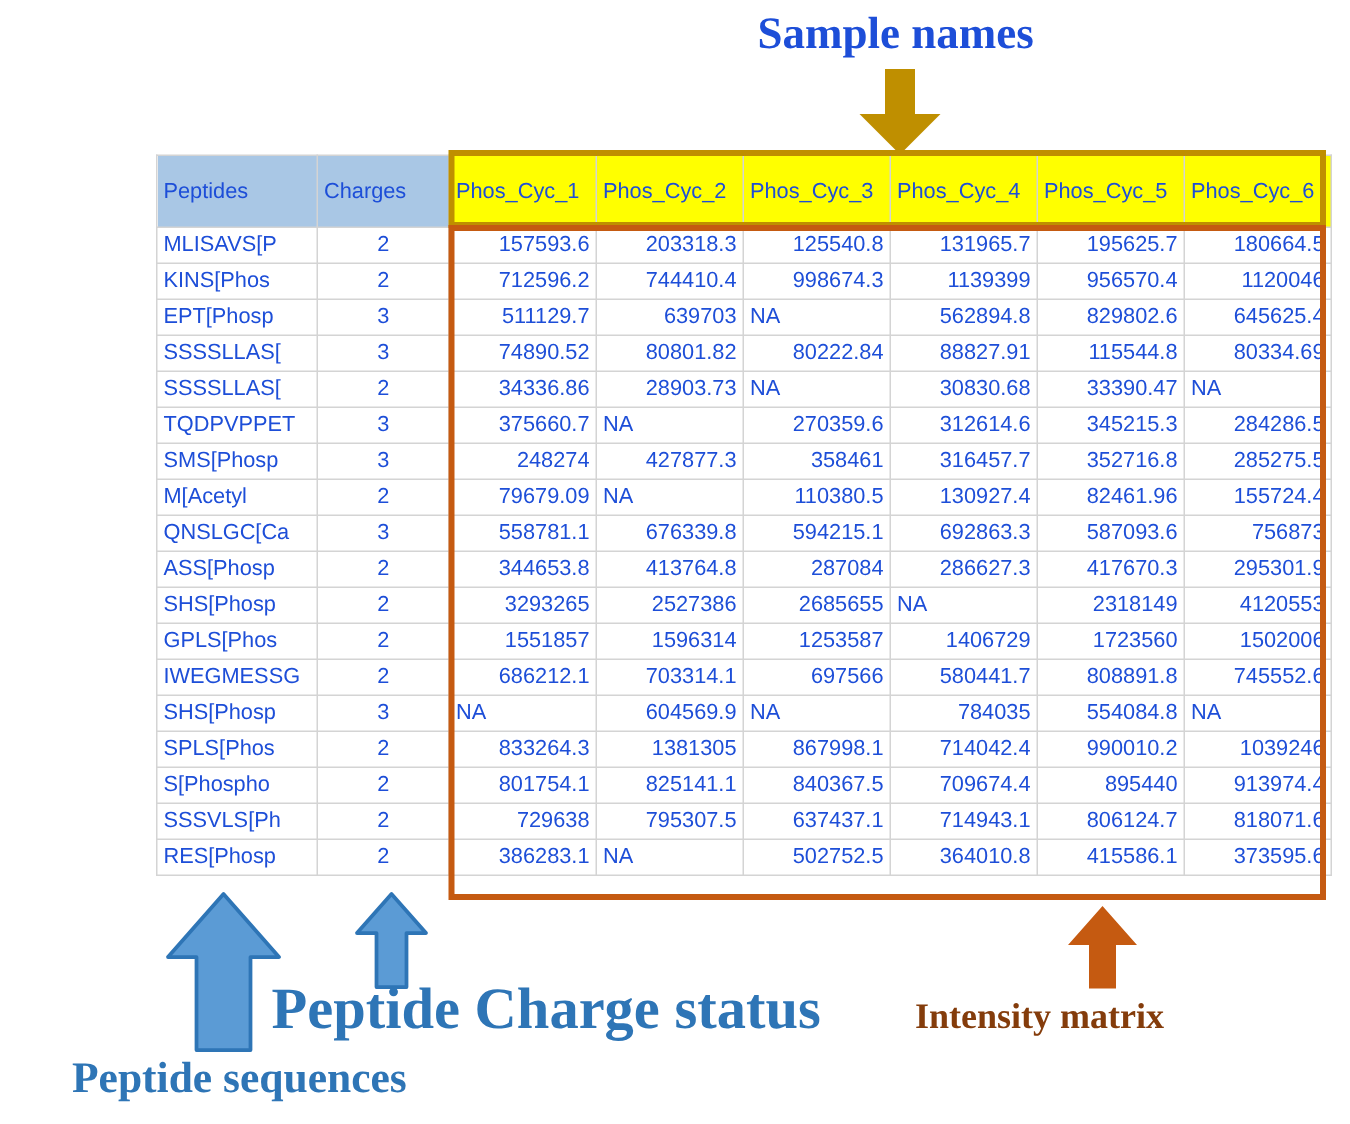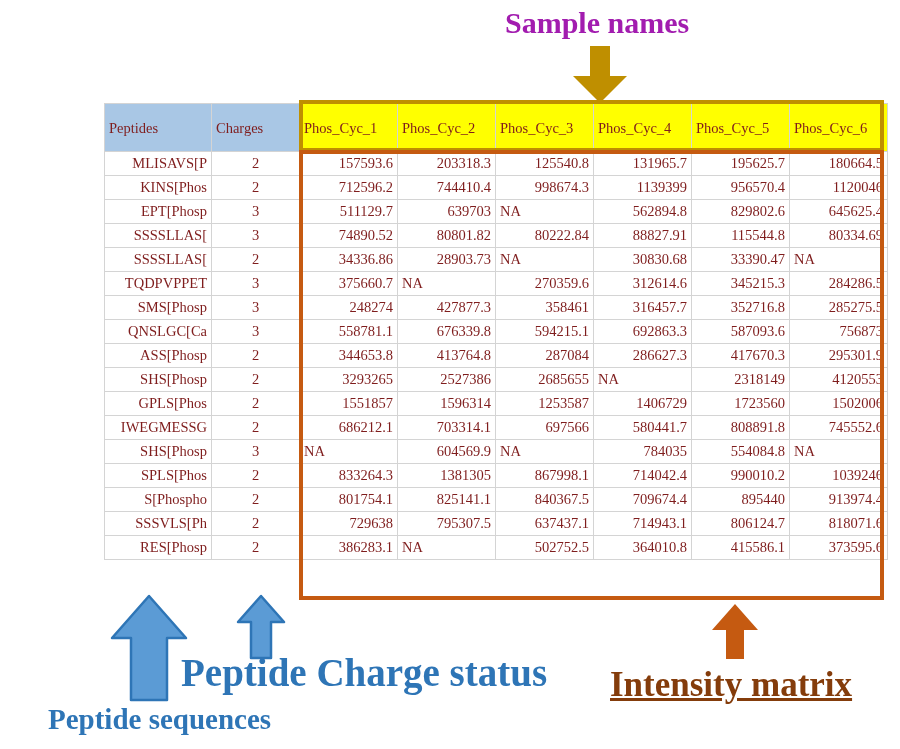--- a/index.html
+++ b/index.html
@@ -19,28 +19,27 @@
   .anno-label {
     position: absolute;
     font-family: "Liberation Serif", serif;
     font-weight: bold;
     white-space: nowrap;
   }
   #label-sample-names {
     left: 505px;
     top: 6px;
     font-size: 30px;
-    color: #a21caf;
+    color: #1d4ed8;
   }
   #label-intensity-matrix {
     left: 610px;
     top: 665px;
-    font-size: 35px;
+    font-size: 24px;
     color: #843c0b;
-    text-decoration: underline;
   }
   #label-peptide-charge {
     left: 181px;
     top: 650px;
     font-size: 39px;
     color: #2e75b6;
   }
   #label-peptide-sequences {
     left: 8px;
     top: 703px;
@@ -54,23 +53,23 @@
     position: absolute;
   }
 
   
   #spreadsheet {
     position: absolute;
     left: 104px;
     top: 103px;
     width: 677px;
     border-collapse: collapse;
-    font-family: Liberation Serif, serif;
+    font-family: Liberation Sans, sans-serif;
     font-size: 14.5px;
-    color: #7f1d1d;
+    color: #1d4ed8;
     table-layout: fixed;
     background: #ffffff;
   }
   #spreadsheet td, #spreadsheet th {
     border: 1px solid #d4d4d4;
     padding: 0 4px;
     height: 23px;
     line-height: 23px;
     overflow: hidden;
     white-space: nowrap;
@@ -82,21 +81,21 @@
     text-align: left;
     height: 47px;
     line-height: 20px;
     white-space: normal;
     word-break: break-all;
   }
   #spreadsheet thead th.sample-head {
     background: #ffff00;
     border-color: #d4d4d4;
   }
-  td.peptide-cell { text-align: right; }
+  td.peptide-cell { text-align: left; }
   td.charge-cell  { text-align: center; }
   td.num-cell     { text-align: right; }
   td.num-cell.na  { text-align: left; }
 
   col.c-peptide { width: 107px; }
   col.c-charge  { width: 88px; }
   col.c-sample  { width: 98px; }
 
   
   #outline-sample-names {
@@ -235,20 +234,30 @@
         <td class="peptide-cell">SMS[Phosp</td>
         <td class="charge-cell">3</td>
         <td class="num-cell">248274</td>
         <td class="num-cell">427877.3</td>
         <td class="num-cell">358461</td>
         <td class="num-cell">316457.7</td>
         <td class="num-cell">352716.8</td>
         <td class="num-cell">285275.5</td>
       </tr>
       <tr>
+        <td class="peptide-cell">M[Acetyl</td>
+        <td class="charge-cell">2</td>
+        <td class="num-cell">79679.09</td>
+        <td class="num-cell na">NA</td>
+        <td class="num-cell">110380.5</td>
+        <td class="num-cell">130927.4</td>
+        <td class="num-cell">82461.96</td>
+        <td class="num-cell">155724.4</td>
+      </tr>
+      <tr>
         <td class="peptide-cell">QNSLGC[Ca</td>
         <td class="charge-cell">3</td>
         <td class="num-cell">558781.1</td>
         <td class="num-cell">676339.8</td>
         <td class="num-cell">594215.1</td>
         <td class="num-cell">692863.3</td>
         <td class="num-cell">587093.6</td>
         <td class="num-cell">756873</td>
       </tr>
       <tr>

